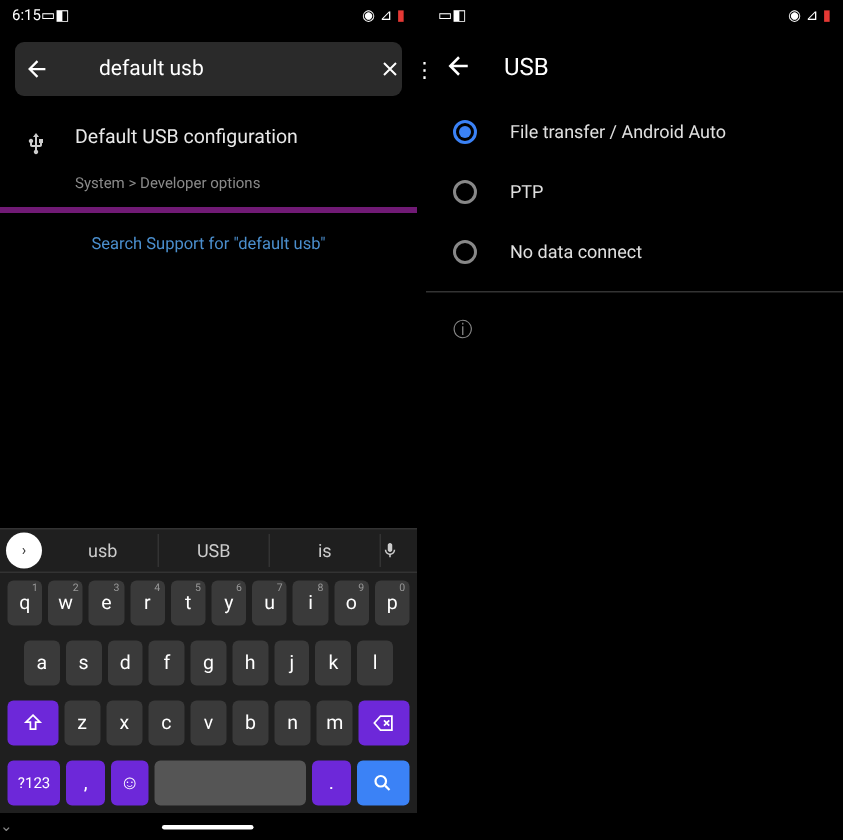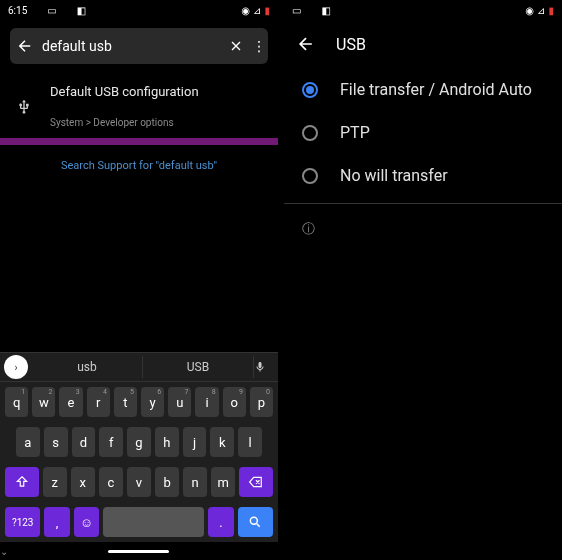--- a/index.html
+++ b/index.html
@@ -2,31 +2,31 @@
 <html><head>
 <meta charset="utf-8">
 <style>
 * { margin: 0; padding: 0; box-sizing: border-box; font-family: Roboto, Arial, sans-serif; }
 body { background: #000; width: 562px; height: 560px; display: flex; overflow: hidden; }
 .phone { height: 560px; background: #000; position: relative; display: flex; flex-direction: column; }
 .phone-left { width: 278px; margin-right: 6px; }
 .phone-right { width: 278px; }
 
 .statusbar { height: 20px; display: flex; align-items: center; justify-content: space-between; padding: 0 8px; color: #fff; font-size: 10px; }
-.status-left { display: flex; gap: 20px; align-items: center; }
+.status-left { display: flex; gap: 0; align-items: center; }
 .status-right { display: flex; gap: 3px; align-items: center; }
 .batt { color: #e53935; }
 
 .searchbar { margin: 8px 10px; background: #2a2a2a; border-radius: 6px; height: 36px; display: flex; align-items: center; padding: 0 6px; gap: 8px; }
 .searchbar .back { color: #fff; }
-.searchbar input { flex: 1; background: transparent; border: none; color: #fff; font-size: 14px; outline: none; }
+.searchbar input { flex: 1; background: transparent; border: none; color: #fff; font-size: 14px; outline: none; margin-left: 24px; }
 .searchbar .x { color: #fff; font-size: 16px; }
 .searchbar .more { color: #fff; font-size: 14px; letter-spacing: -1px; }
 
-.result-row { display: flex; align-items: center; padding: 12px 16px 10px; gap: 18px; border-bottom: 7px solid #701a75; }
+.result-row { display: flex; align-items: flex-start; padding: 12px 16px 10px; gap: 18px; border-bottom: 4px solid #701a75; }
 .result-row .ricon { color: #ccc; margin-top: 2px; }
 .result-row .rtext .title { color: #e8e8e8; font-size: 13px; }
 .result-row .rtext .sub { color: #8a8a8a; font-size: 10px; margin-top: 18px; }
 
 .support { text-align: center; padding: 14px 8px; color: #4b8fce; font-size: 11px; }
 
 .keyboard { position: absolute; bottom: 0; left: 0; right: 0; background: #1f1f1f; }
 .suggest { display: flex; align-items: center; height: 30px; background: #1f1f1f; border-top: 1px solid #333; border-bottom: 1px solid #333; }
 .suggest .expand { width: 24px; height: 24px; background: #fff; border-radius: 50%; margin: 0 4px; display: flex; align-items: center; justify-content: center; color: #333; font-size: 10px; }
 .suggest .sugg { flex: 1; text-align: center; color: #ccc; font-size: 12px; border-right: 1px solid #333; padding: 4px 0; }
@@ -46,21 +46,21 @@
 .nav-down { color: #888; font-size: 10px; }
 
 .header { display: flex; align-items: center; padding: 14px 12px; gap: 20px; }
 .header .back { color: #fff; }
 .header .title { color: #fff; font-size: 16px; font-weight: 400; }
 
 .radio-row { display: flex; align-items: center; padding: 12px 18px; gap: 22px; }
 .radio { width: 16px; height: 16px; border: 2px solid #888; border-radius: 50%; display: flex; align-items: center; justify-content: center; }
 .radio.selected { border-color: #3b82f6; }
 .radio.selected::after { content: ''; width: 8px; height: 8px; background: #3b82f6; border-radius: 50%; }
-.radio-label { color: #e0e0e0; font-size: 16px; }
+.radio-label { color: #e0e0e0; font-size: 12px; }
 
 .divider { height: 1px; background: #333; margin: 6px 0; }
 .info-row { display: flex; padding: 10px 18px; gap: 20px; }
 .info-icon { color: #888; font-size: 13px; }
 .info-text { color: #888; font-size: 10px; line-height: 1.4; }
 
 svg { display: block; }
 </style>
 </head>
 <body>
@@ -106,20 +106,21 @@
     </div>
   </div>
 
   <div class="support">Search Support for "default usb"</div>
 
   <div class="keyboard">
     <div class="suggest">
       <div class="expand">›</div>
       <div class="sugg">usb</div>
       <div class="sugg">USB</div>
+      <div class="sugg">is</div>
       <div class="mic">
         <svg width="12" height="16" viewBox="0 0 24 24" fill="#ccc">
             <path d="M12 14c1.66 0 3-1.34 3-3V5c0-1.66-1.34-3-3-3S9 3.34 9 5v6c0 1.66 1.34 3 3 3zm5-3c0 2.76-2.24 5-5 5s-5-2.24-5-5H5c0 3.53 2.61 6.43 6 6.92V21h2v-3.08c3.39-.49 6-3.39 6-6.92h-2z"></path>
           </svg>
       </div>
     </div>
     <div class="krow" id="krow1">
         <div class="key">q<span class="num">1</span></div>
         <div class="key">w<span class="num">2</span></div>
         <div class="key">e<span class="num">3</span></div>
@@ -202,21 +203,21 @@
       <div class="radio-row">
         <div class="radio selected"></div>
         <div class="radio-label">File transfer / Android Auto</div>
       </div>
       <div class="radio-row">
         <div class="radio"></div>
         <div class="radio-label">PTP</div>
       </div>
       <div class="radio-row">
         <div class="radio"></div>
-        <div class="radio-label">No will transfer</div>
+        <div class="radio-label">No data connect</div>
       </div>
     </div>
 
   <div class="divider"></div>
 
   <div class="info-row">
     <span class="info-icon">ⓘ</span>
   </div>
 </div>
 

